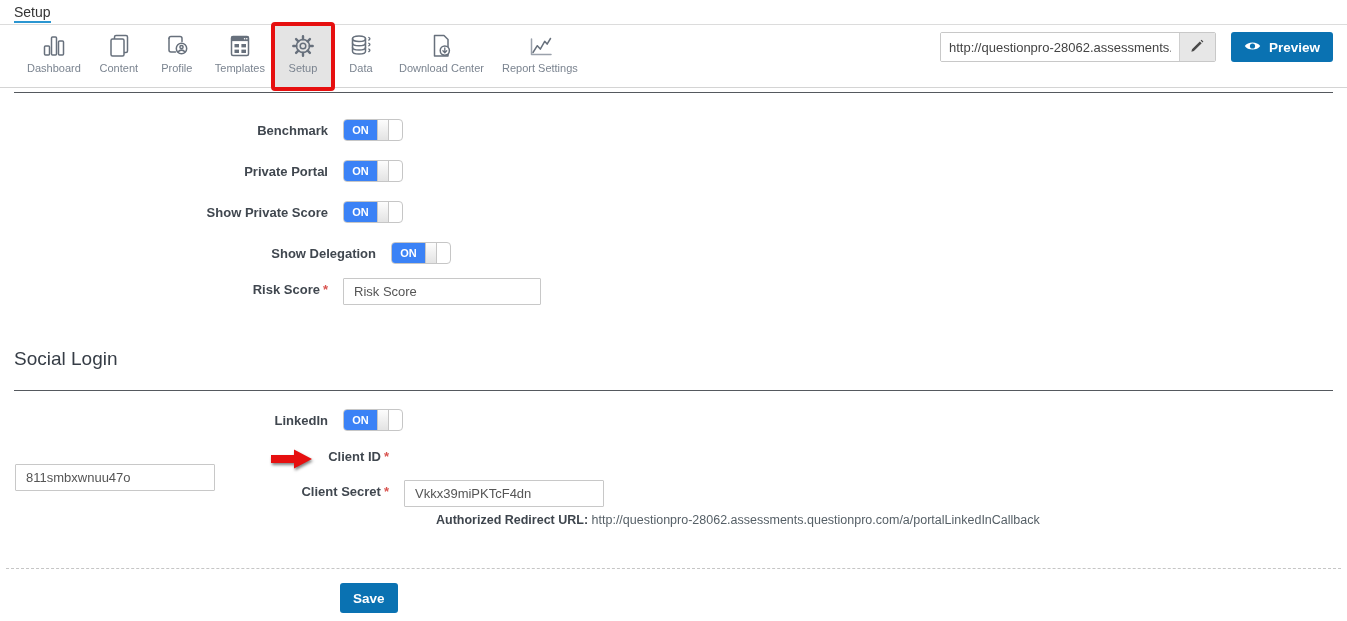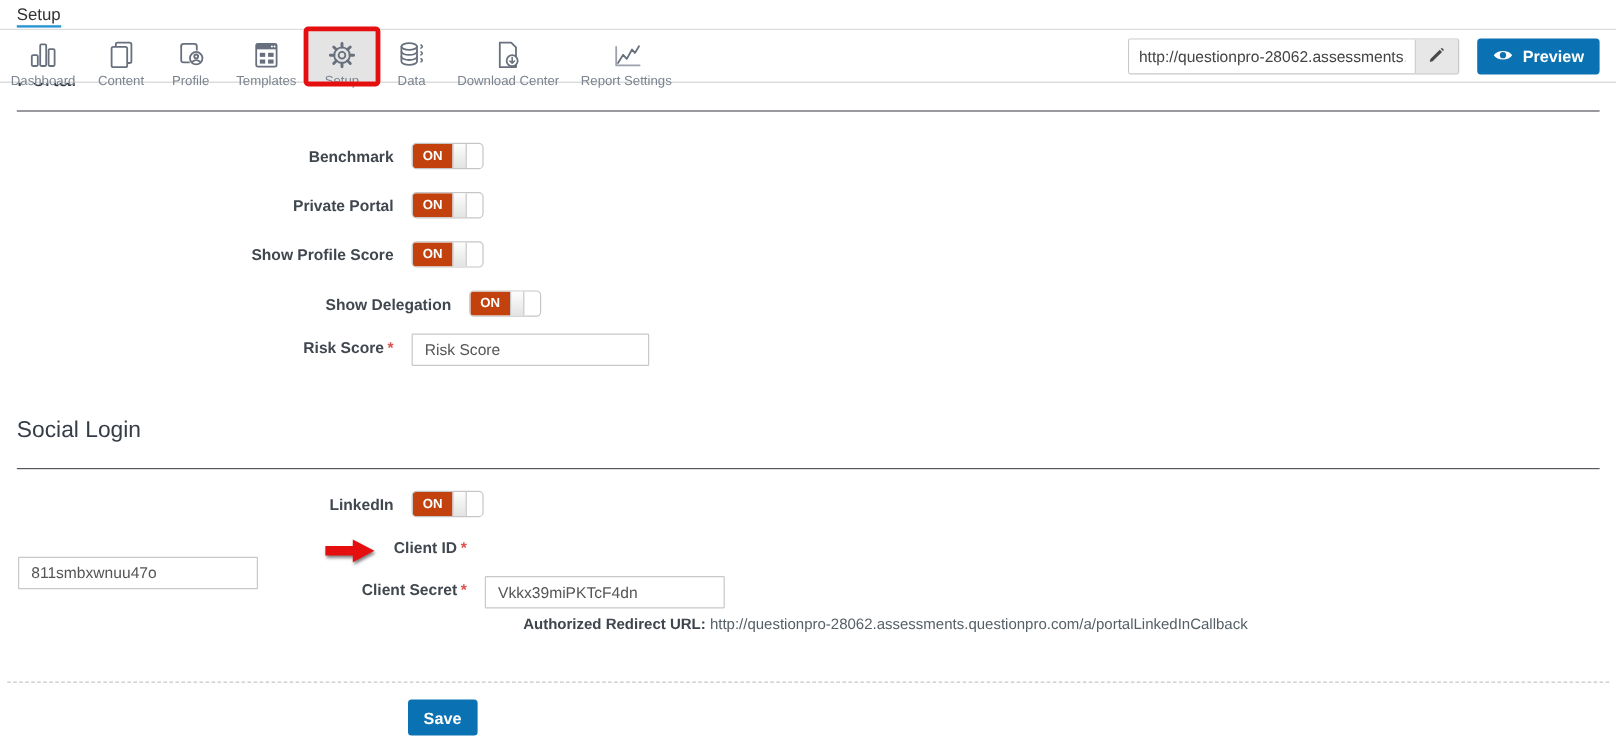--- a/index.html
+++ b/index.html
@@ -5,23 +5,23 @@
   * { margin:0; padding:0; box-sizing:border-box; }
   html,body { width:1347px; height:621px; background:#fff; overflow:hidden;
               font-family:"Liberation Sans", sans-serif; position:relative; }
 
   
   .top-link { position:absolute; left:14px; top:4px; font-size:14px; color:#333;
               text-decoration:none; border-bottom:2px solid #2b96d1; padding-bottom:1px;
               cursor:pointer; z-index:12; }
 
   
-  .toolbar { position:absolute; left:0; right:0; top:24px; height:45px; background:#fff;
+  .toolbar { position:absolute; left:0; right:0; top:24px; height:64px; background:#fff;
              border-top:1px solid #dcdcdc; border-bottom:1px solid #d4d4d4; z-index:10;
-             display:flex; align-items:stretch; padding-left:0; }
+             display:flex; align-items:stretch; padding-left:18px; }
   .tb-item { display:flex; flex-direction:column; align-items:center; justify-content:flex-start;
              padding:6px 9px 3px; cursor:pointer; position:relative; min-width:58px; }
   .tb-item.active { background:#e4e4e4; }
   .tb-item .icon { height:30px; display:flex; align-items:center; }
   .tb-item .tb-label { font-size:11px; color:#7b8490; margin-top:1px; white-space:nowrap; }
   .tb-item svg { stroke:#67707c; fill:none; stroke-width:1.5; stroke-linecap:round; stroke-linejoin:round; }
   .annotation-box { position:absolute; left:-3px; right:-3px; top:-3px; bottom:-4px;
                     border:4px solid #e60f0f; border-radius:4px; z-index:20; pointer-events:none; }
 
   
@@ -45,21 +45,21 @@
   .row { position:absolute; left:0; display:flex; align-items:flex-start; }
   .lbl { width:328px; text-align:right; font-size:13px; font-weight:bold; color:#40474f;
          padding-top:4px; line-height:15px; }
   .lbl-wide { width:389px; }
   .req { color:#d9534f; margin-left:3px; font-weight:bold; }
   .ctl { margin-left:15px; }
 
   
   .toggle { width:60px; height:22px; border:1px solid #c6c6c6; border-radius:4px; background:#fff;
             display:flex; overflow:hidden; cursor:pointer; }
-  .toggle-on { width:33px; background:#c2410c; color:#fff; font-size:11px; font-weight:bold;
+  .toggle-on { width:33px; background:#3b82f6; color:#fff; font-size:11px; font-weight:bold;
                display:flex; align-items:center; justify-content:center; }
   .toggle-knob { width:12px; background:linear-gradient(#fdfdfd,#e3e3e3);
                  border-left:1px solid #c6c6c6; border-right:1px solid #c6c6c6; }
 
   .txt-input { height:27px; border:1px solid #c8c8c8; border-radius:1px; font-size:13px; color:#555;
                padding:0 10px; outline:none; font-family:"Liberation Sans", sans-serif; background:#fff; }
   .w198 { width:198px; } .w200 { width:200px; }
 
   .redirect-line { position:absolute; left:404px; top:513px; font-size:12.5px; color:#555f66;margin-left:32px; }
   .redirect-line b { color:#3e454d; }
@@ -209,21 +209,21 @@
 
 <div class="row" style="top:160px;">
   <div class="lbl">Private Portal</div>
   <div class="ctl toggle">
     <div class="toggle-on">ON</div>
     <div class="toggle-knob"></div>
   </div>
 </div>
 
 <div class="row" style="top:201px;">
-  <div class="lbl">Show Profile Score</div>
+  <div class="lbl">Show Private Score</div>
   <div class="ctl toggle">
     <div class="toggle-on">ON</div>
     <div class="toggle-knob"></div>
   </div>
 </div>
 
 <div class="row" style="top:242px;margin-left:48px;">
   <div class="lbl">Show Delegation</div>
   <div class="ctl toggle">
     <div class="toggle-on">ON</div>

